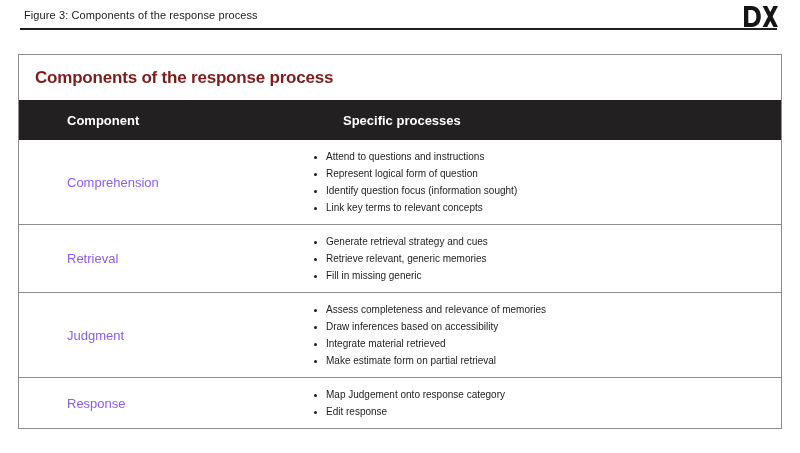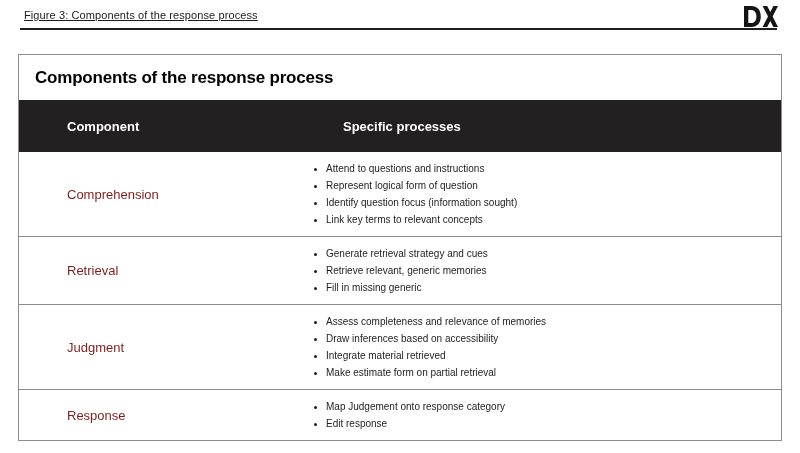--- a/index.html
+++ b/index.html
@@ -9,21 +9,20 @@
     font-family: "Liberation Sans", sans-serif;
     position: relative;
     overflow: hidden;
   }
 
   
   .caption {
     position: absolute; top: 9px; left: 24px;
     font-size: 11px; font-weight: 500; color: #1c1c1c;
     letter-spacing: 0.1px;
-    text-decoration: underline;
   }
   .top-rule {
     position: absolute; top: 28px; left: 20px; right: 23px;
     border-top: 2px solid #1f1f1f; height: 0;
   }
   .brand-logo {
     position: absolute; top: 6px; right: 22px;
     width: 34px; height: 21px;
   }
   .brand-logo svg { display: block; }
@@ -32,47 +31,47 @@
   .figure-box {
     position: absolute; left: 18px; right: 18px; top: 54px;
     border: 1.5px solid #8c8c8c;
     background: #ffffff;
     box-sizing: border-box;
   }
   .figure-title {
     height: 45px;
     display: flex; align-items: center;
     padding-left: 16px;
-    font-size: 17px; font-weight: bold; color: #000000;
+    font-size: 17px; font-weight: bold; color: #7f1d1d;
     letter-spacing: -0.2px;
   }
 
   .table-header {
     background: #232021; color: #ffffff;
     display: flex; align-items: center;
-    height: 52px;
+    height: 40px;
     font-size: 13px; font-weight: bold;
   }
   .col-component {
     flex: 0 0 277px; box-sizing: border-box;
     padding-left: 48px;
   }
   .col-processes { flex: 1; margin-left: 47px; }
 
   .table-row {
     display: flex; align-items: center;
     padding: 8px 0;
     border-top: 1.5px solid #8c8c8c;
   }
   .table-row:first-of-type { border-top: none; }
 
   .row-label {
     flex: 0 0 277px; box-sizing: border-box;
     padding-left: 48px;
-    font-size: 13px; color: #7f1d1d;
+    font-size: 13px; color: #8b5cf6;
   }
   .process-list {
     flex: 1;
     margin: 0; padding: 0 10px 0 30px;
     list-style: disc;
     font-size: 10px; line-height: 17px; color: #1d1d1d;
   }
   .process-list li { padding: 0; margin: 0; }
   .process-list li::marker { color: #1d1d1d; font-size: 0.9em; }
 </style>

